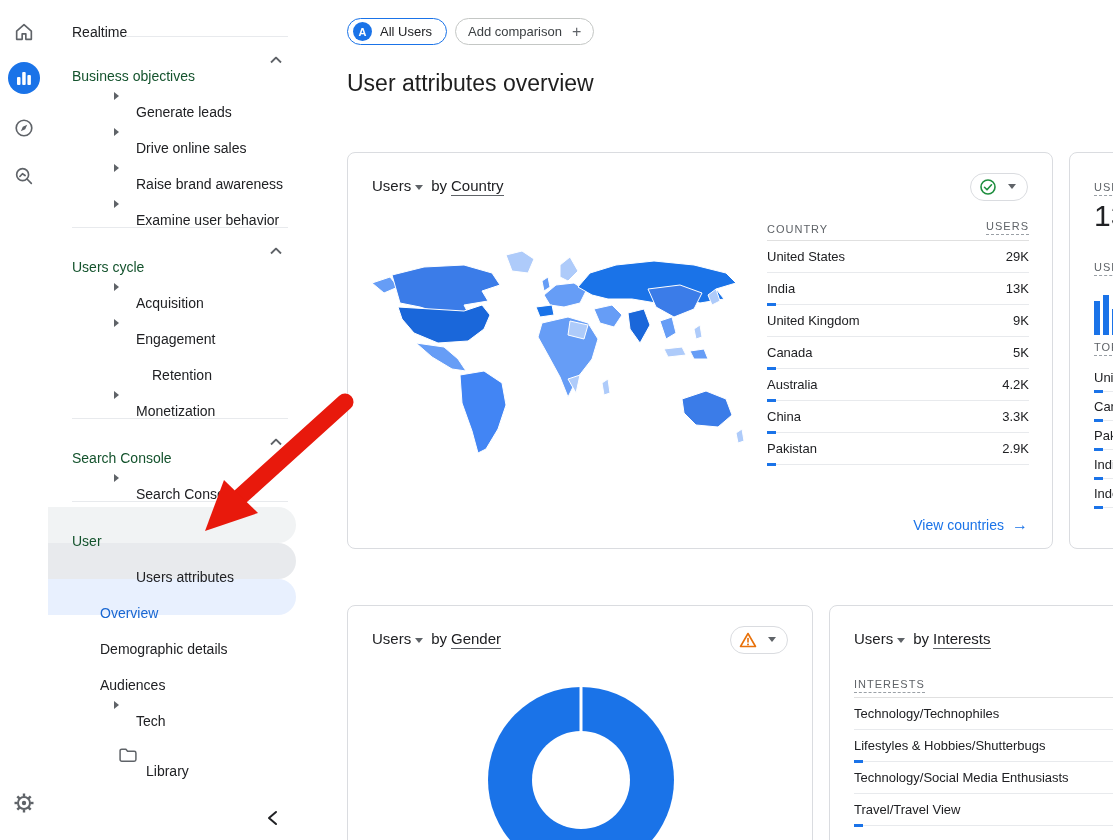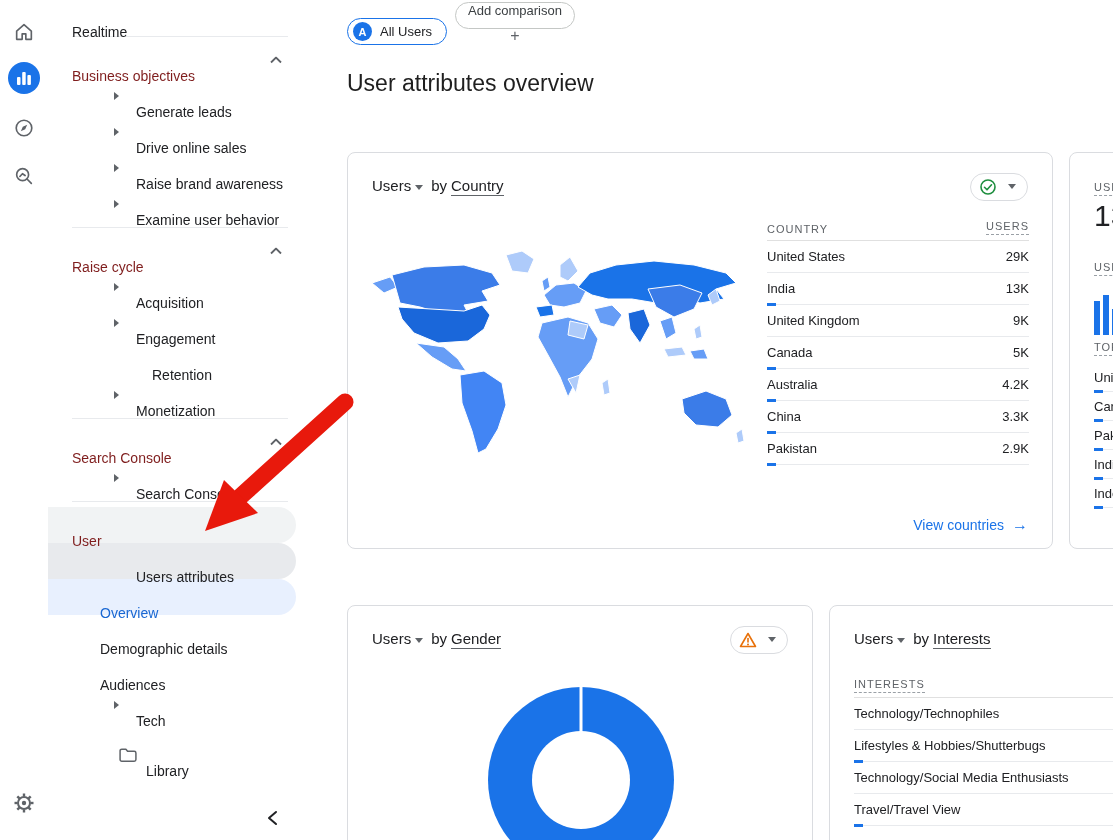--- a/index.html
+++ b/index.html
@@ -13,21 +13,21 @@
   .rail { position:absolute; left:0; top:0; width:48px; height:840px; background:#fff; z-index:5; }
   .rail-btn { position:absolute; left:50%; transform:translateX(-50%); width:28px; height:28px;
               display:flex; align-items:center; justify-content:center; color:#5f6368; cursor:pointer; }
   .rail-active { width:32px; height:32px; background:#1a73e8; border-radius:50%; }
 
   
   .sidebar { position:absolute; left:48px; top:0; width:252px; height:840px; background:#fff; z-index:4; }
   .nav-item, .nav-header { position:relative; height:36px; display:flex; align-items:center;
                            font-size:14px; cursor:pointer; }
   .nav-item { color:#202124; }
-  .nav-header { color:#7f1d1d; padding-left:24px; }
+  .nav-header { color:#14532d; padding-left:24px; }
   .first-row { height:31px; }
   .lvl1 { padding-left:24px; }
   .with-arrow { padding-left:88px; }
   .no-arrow { padding-left:104px; }
   .child { padding-left:52px; }
   .lbl { position:relative; z-index:2;margin-top:32px; }
   .divider { height:1px; background:#e8eaed; margin:5px 12px 5px 24px; }
   .tri { position:absolute; left:66px; top:50%; transform:translateY(-50%); width:0; height:0;
          border-top:4px solid transparent; border-bottom:4px solid transparent; border-left:5px solid #5f6368; }
   .tri-down { position:absolute; left:64px; top:50%; transform:translateY(-2px); width:0; height:0;
@@ -40,21 +40,21 @@
   .sel-blue .lbl { color:#1967d2; }
   .lib-row { padding-left:70px; margin-top:14px; }
   .lib-icon { position:absolute; left:70px; top:50%; transform:translateY(-50%); display:flex; }
   .lib-row .lbl { padding-left:28px; }
   .collapse-btn { position:absolute; right:22px; bottom:14px; cursor:pointer; display:flex; }
 
   
   .chip { position:absolute; height:27px; border-radius:14px; display:flex; align-items:center;
           font-size:13px; background:#fff; cursor:pointer; }
   .chip-blue { left:347px; top:18px; border:1px solid #1a73e8; padding:0 14px 0 5px; gap:8px; color:#202124; }
-  .chip-gray { left:455px; top:2px; border:1px solid #c4c7c5; padding:0 12px; gap:10px; color:#3c4043;flex-direction:column; }
+  .chip-gray { left:455px; top:18px; border:1px solid #c4c7c5; padding:0 12px; gap:10px; color:#3c4043; }
   .avatar { width:19px; height:19px; border-radius:50%; background:#1a73e8; color:#fff;
             font-size:11px; font-weight:bold; display:flex; align-items:center; justify-content:center; }
   .plus { font-size:16px; color:#5f6368; line-height:1; }
   .page-title { position:absolute; left:347px; top:70px; font-size:23px; font-weight:400; color:#1f1f1f; }
 
   .card { position:absolute; background:#fff; border:1px solid #dadce0; border-radius:8px; }
   .card-head { position:absolute; left:24px; top:24px; font-size:15px; color:#202124; white-space:nowrap; }
   .card-head .by { margin:0 4px; }
   .dim { border-bottom:1px solid #5f6368; padding-bottom:1px; cursor:pointer; }
   .metric { cursor:pointer; }
@@ -170,21 +170,21 @@
     <span class="tri"></span>
     <span class="lbl">Raise brand awareness</span>
   </div>
   <div class="nav-item with-arrow">
     <span class="tri"></span>
     <span class="lbl">Examine user behavior</span>
   </div>
   <div class="divider"></div>
 
   <div class="nav-header">
-    <span class="lbl">Raise cycle</span>
+    <span class="lbl">Users cycle</span>
     <span class="chev">
         <svg width="12" height="7" viewBox="0 0 12 7" fill="none" stroke="#5f6368" stroke-width="1.8">
           <polyline points="1,6 6,1 11,6"></polyline>
         </svg>
       </span>
   </div>
   <div class="nav-item with-arrow">
     <span class="tri"></span>
     <span class="lbl">Acquisition</span>
   </div>

